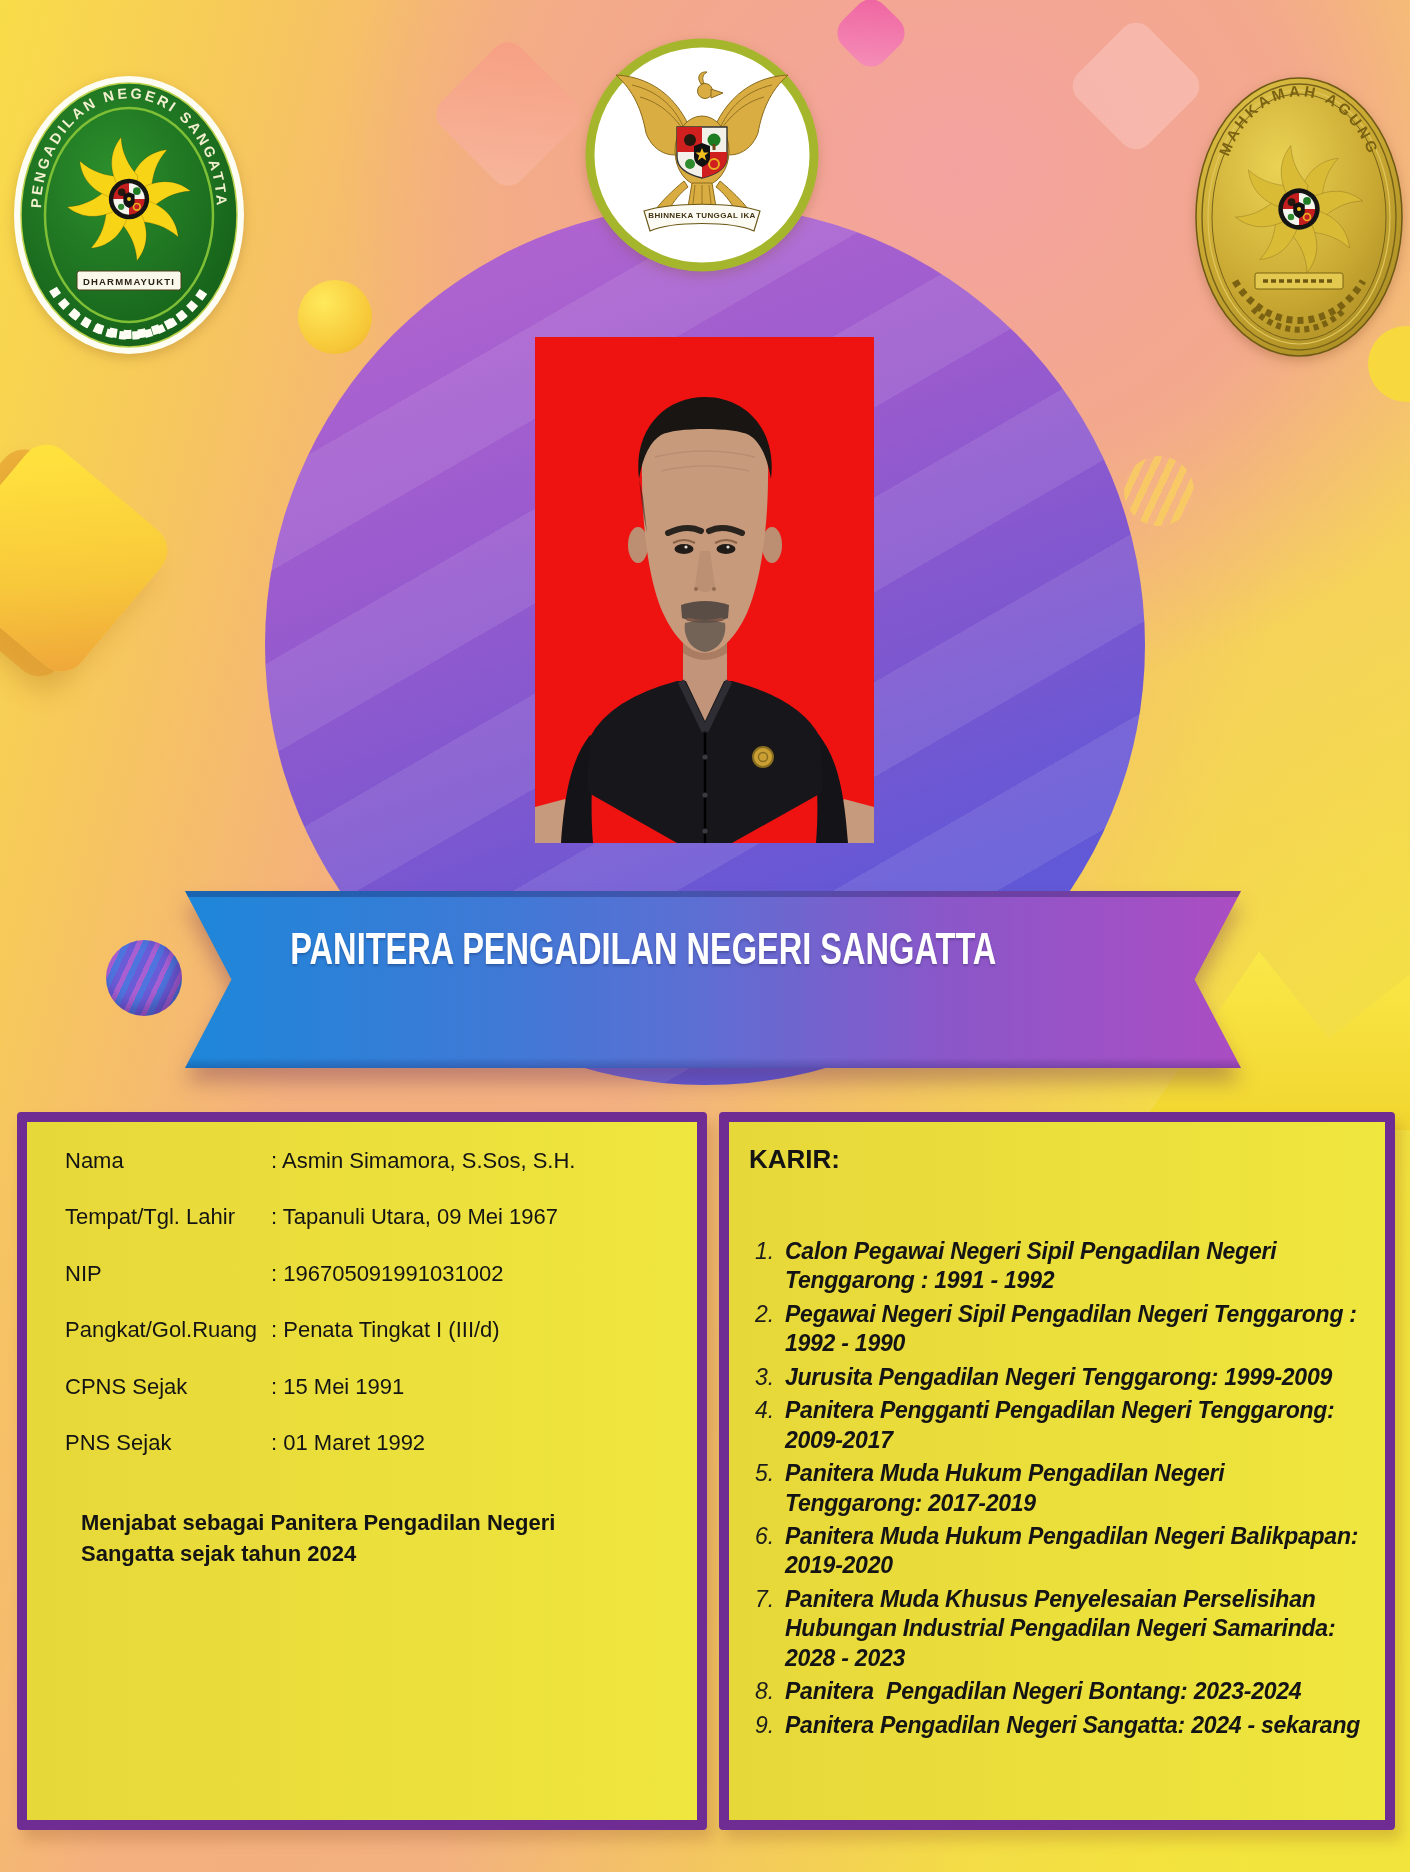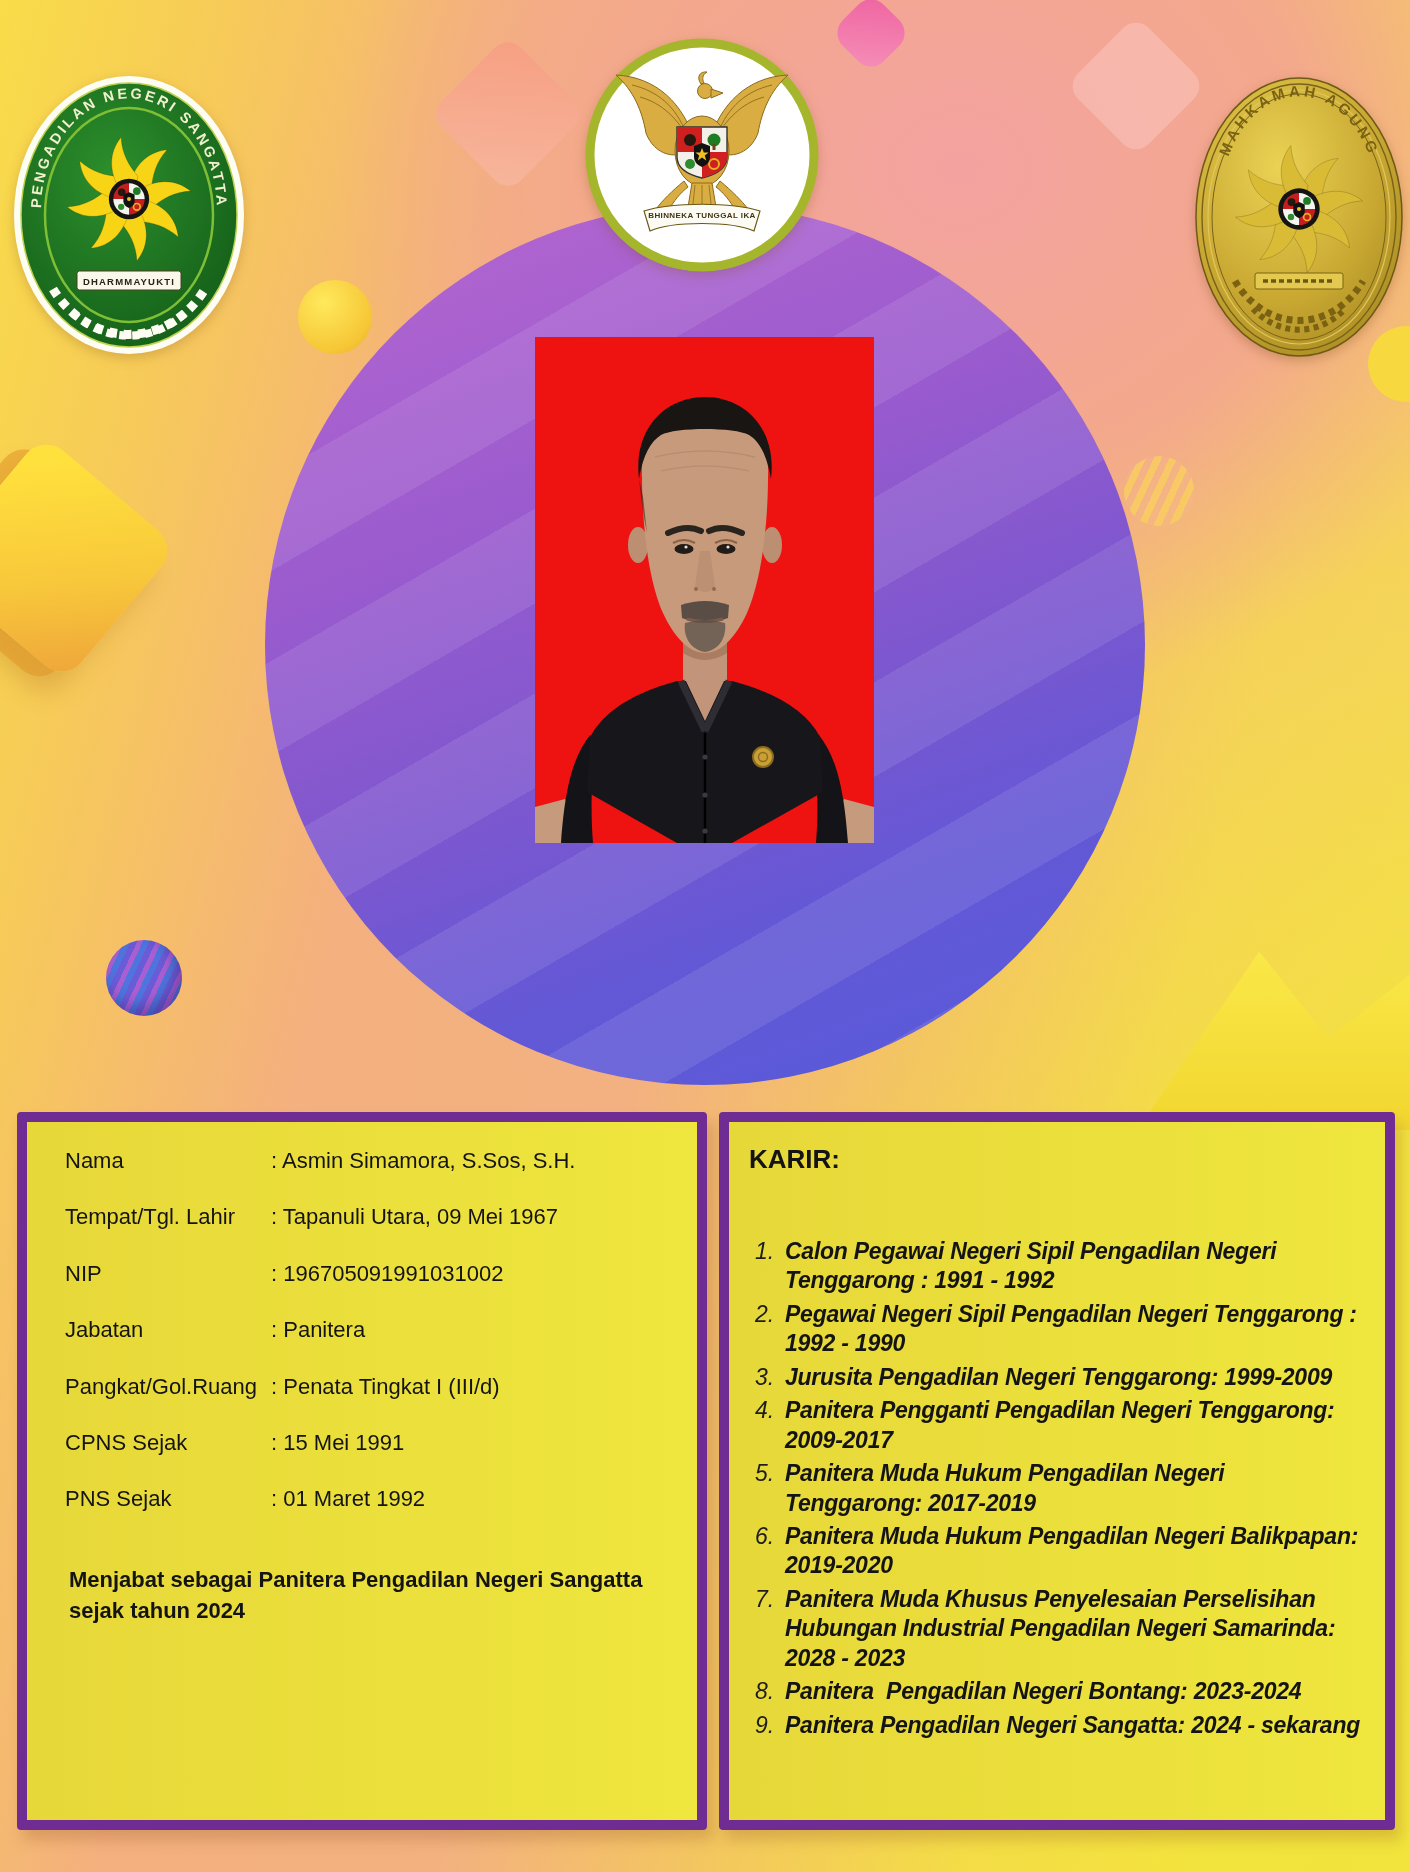--- a/index.html
+++ b/index.html
@@ -57,21 +57,21 @@
     transform:scaleX(.74);transform-origin:50% 50%;white-space:nowrap;
     text-shadow:0 2px 3px rgba(0,0,40,.25);}
   
   .panel{background:linear-gradient(90deg,#e7d839,#efe63e);border:10px solid #6f2c92;border-radius:4px;
     box-shadow:6px 10px 14px rgba(140,80,30,.25);color:#141414;}
   .bio-panel{left:17px;top:1112px;width:690px;height:718px;padding:26px 20px 0 38px;}
   .bio-row{display:grid;grid-template-columns:206px 1fr;font-size:22px;font-weight:400;
     line-height:1.2;margin-bottom:30px;}
   .bio-label{white-space:nowrap;}
   .bio-value{white-space:nowrap;}
-  .bio-note{margin:52px 30px 0 4px;font-size:22px;font-weight:700;line-height:1.4;}
+  .bio-note{margin:52px 30px 0 16px;font-size:22px;font-weight:700;line-height:1.4;}
   .career-panel{left:719px;top:1112px;width:676px;height:718px;padding:22px 20px 10px 20px;}
   .career-heading{font-size:26px;font-weight:700;}
   .career-list{margin-top:62px;counter-reset:ci;}
   .career-item{position:relative;counter-increment:ci;padding-left:36px;margin-bottom:4px;
     font-size:23px;font-weight:700;line-height:1.28;letter-spacing:-.25px;white-space:pre-wrap;font-style:italic;}
   .career-item::before{content:counter(ci) ".";position:absolute;left:6px;top:0;
     font-weight:400;letter-spacing:0;color:#1d1d1d;}
 </style>
 </head>
 <body>
@@ -263,37 +263,37 @@
       <use href="#sunwheel"></use>
     </g>
     <g>
       <path d="M -64,64 A 78 92 0 0 0 64,64" fill="none" stroke="#7a6212" stroke-width="7" stroke-dasharray="6 5"></path>
       <path d="M -46,92 A 70 84 0 0 0 46,92" fill="none" stroke="#7a6212" stroke-width="6" stroke-dasharray="5 4.5"></path>
       <rect x="-44" y="56" width="88" height="16" rx="2" fill="#e3c94f" stroke="#7a6212" stroke-width="1"></rect>
       <path d="M-36,64 L36,64" stroke="#6b5712" stroke-width="3.5" stroke-dasharray="5 3"></path>
     </g>
   </svg>
 
+  <div class="abs ribbon">
+    <div class="ribbon-shape"></div>
+    <div class="ribbon-title">PANITERA PENGADILAN NEGERI SANGATTA</div>
+  </div>
 
   <section class="abs panel bio-panel">
     <div class="bio-row">
       <span class="bio-label">Nama</span>
       <span class="bio-value">: Asmin Simamora, S.Sos, S.H.</span>
     </div>
     <div class="bio-row">
       <span class="bio-label">Tempat/Tgl. Lahir</span>
       <span class="bio-value">: Tapanuli Utara, 09 Mei 1967</span>
     </div>
     <div class="bio-row">
       <span class="bio-label">NIP</span>
       <span class="bio-value">: 196705091991031002</span>
-    </div>
-    <div class="bio-row">
-      <span class="bio-label">Jabatan</span>
-      <span class="bio-value">: Panitera</span>
     </div>
     <div class="bio-row">
       <span class="bio-label">Pangkat/Gol.Ruang</span>
       <span class="bio-value">: Penata Tingkat I (III/d)</span>
     </div>
     <div class="bio-row">
       <span class="bio-label">CPNS Sejak</span>
       <span class="bio-value">: 15 Mei 1991</span>
     </div>
     <div class="bio-row">

